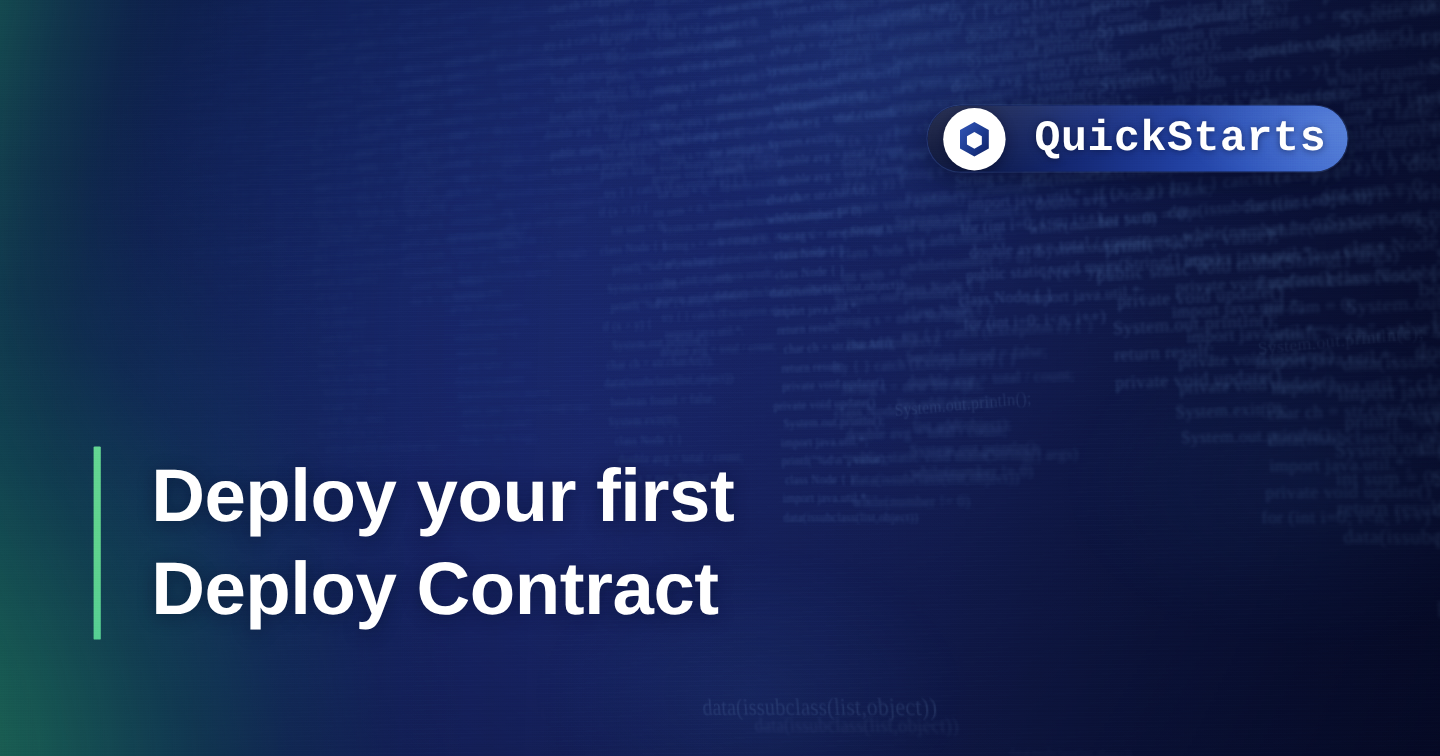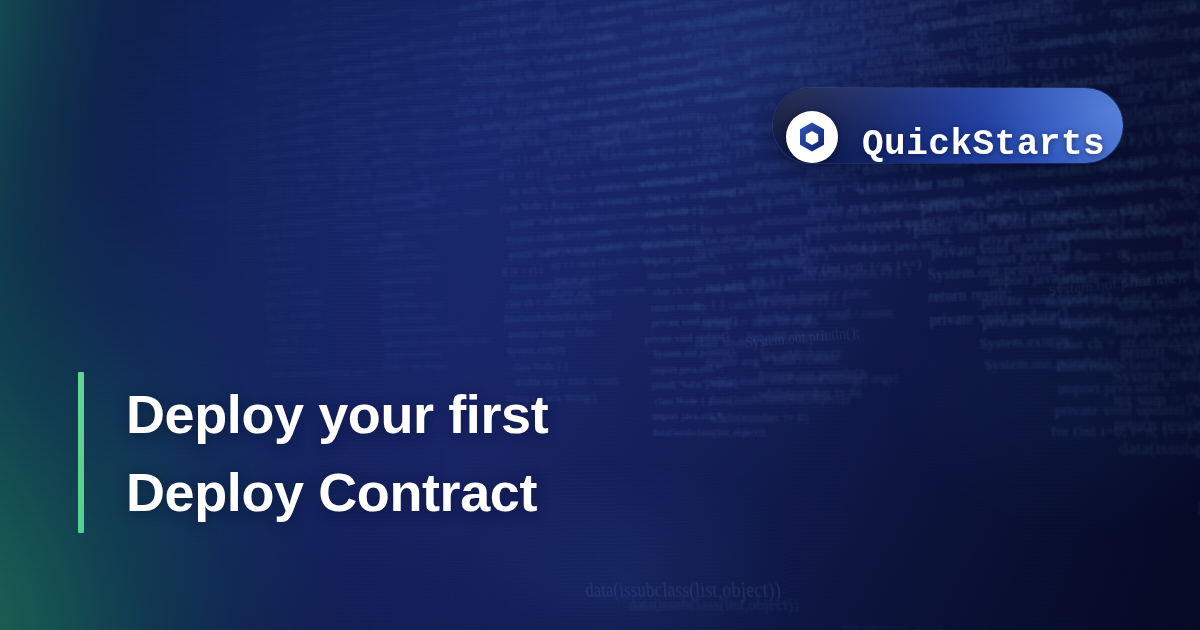--- a/index.html
+++ b/index.html
@@ -185,39 +185,39 @@
   .headline {
     margin-left: 42px;
     display: flex;
     flex-direction: column;
     justify-content: center;
   }
 
   .headline-line {
     font-family: "Liberation Sans", sans-serif;
     font-weight: 700;
-    font-size: 54px;
+    font-size: 62px;
     line-height: 78px;
     color: #ffffff;
     letter-spacing: -0.4px;
     text-shadow: 0 2px 14px rgba(4,10,38,0.45);
     white-space: nowrap;
   }
 
   
 
   .badge {
     position: absolute;
     left: 773px;
     top: 88px;
     width: 350px;
-    height: 75px;
+    height: 55px;
     border-radius: 38px;
     display: flex;
-    align-items: flex-end;
+    align-items: center;
     background:
       linear-gradient(96deg,
         #0a1236 0%,
         #0d1a4d 16%,
         #152a78 38%,
         #1f3d9c 58%,
         #2b51b8 76%,
         #3a63c9 90%,
         #4671d0 100%);
     box-shadow:

